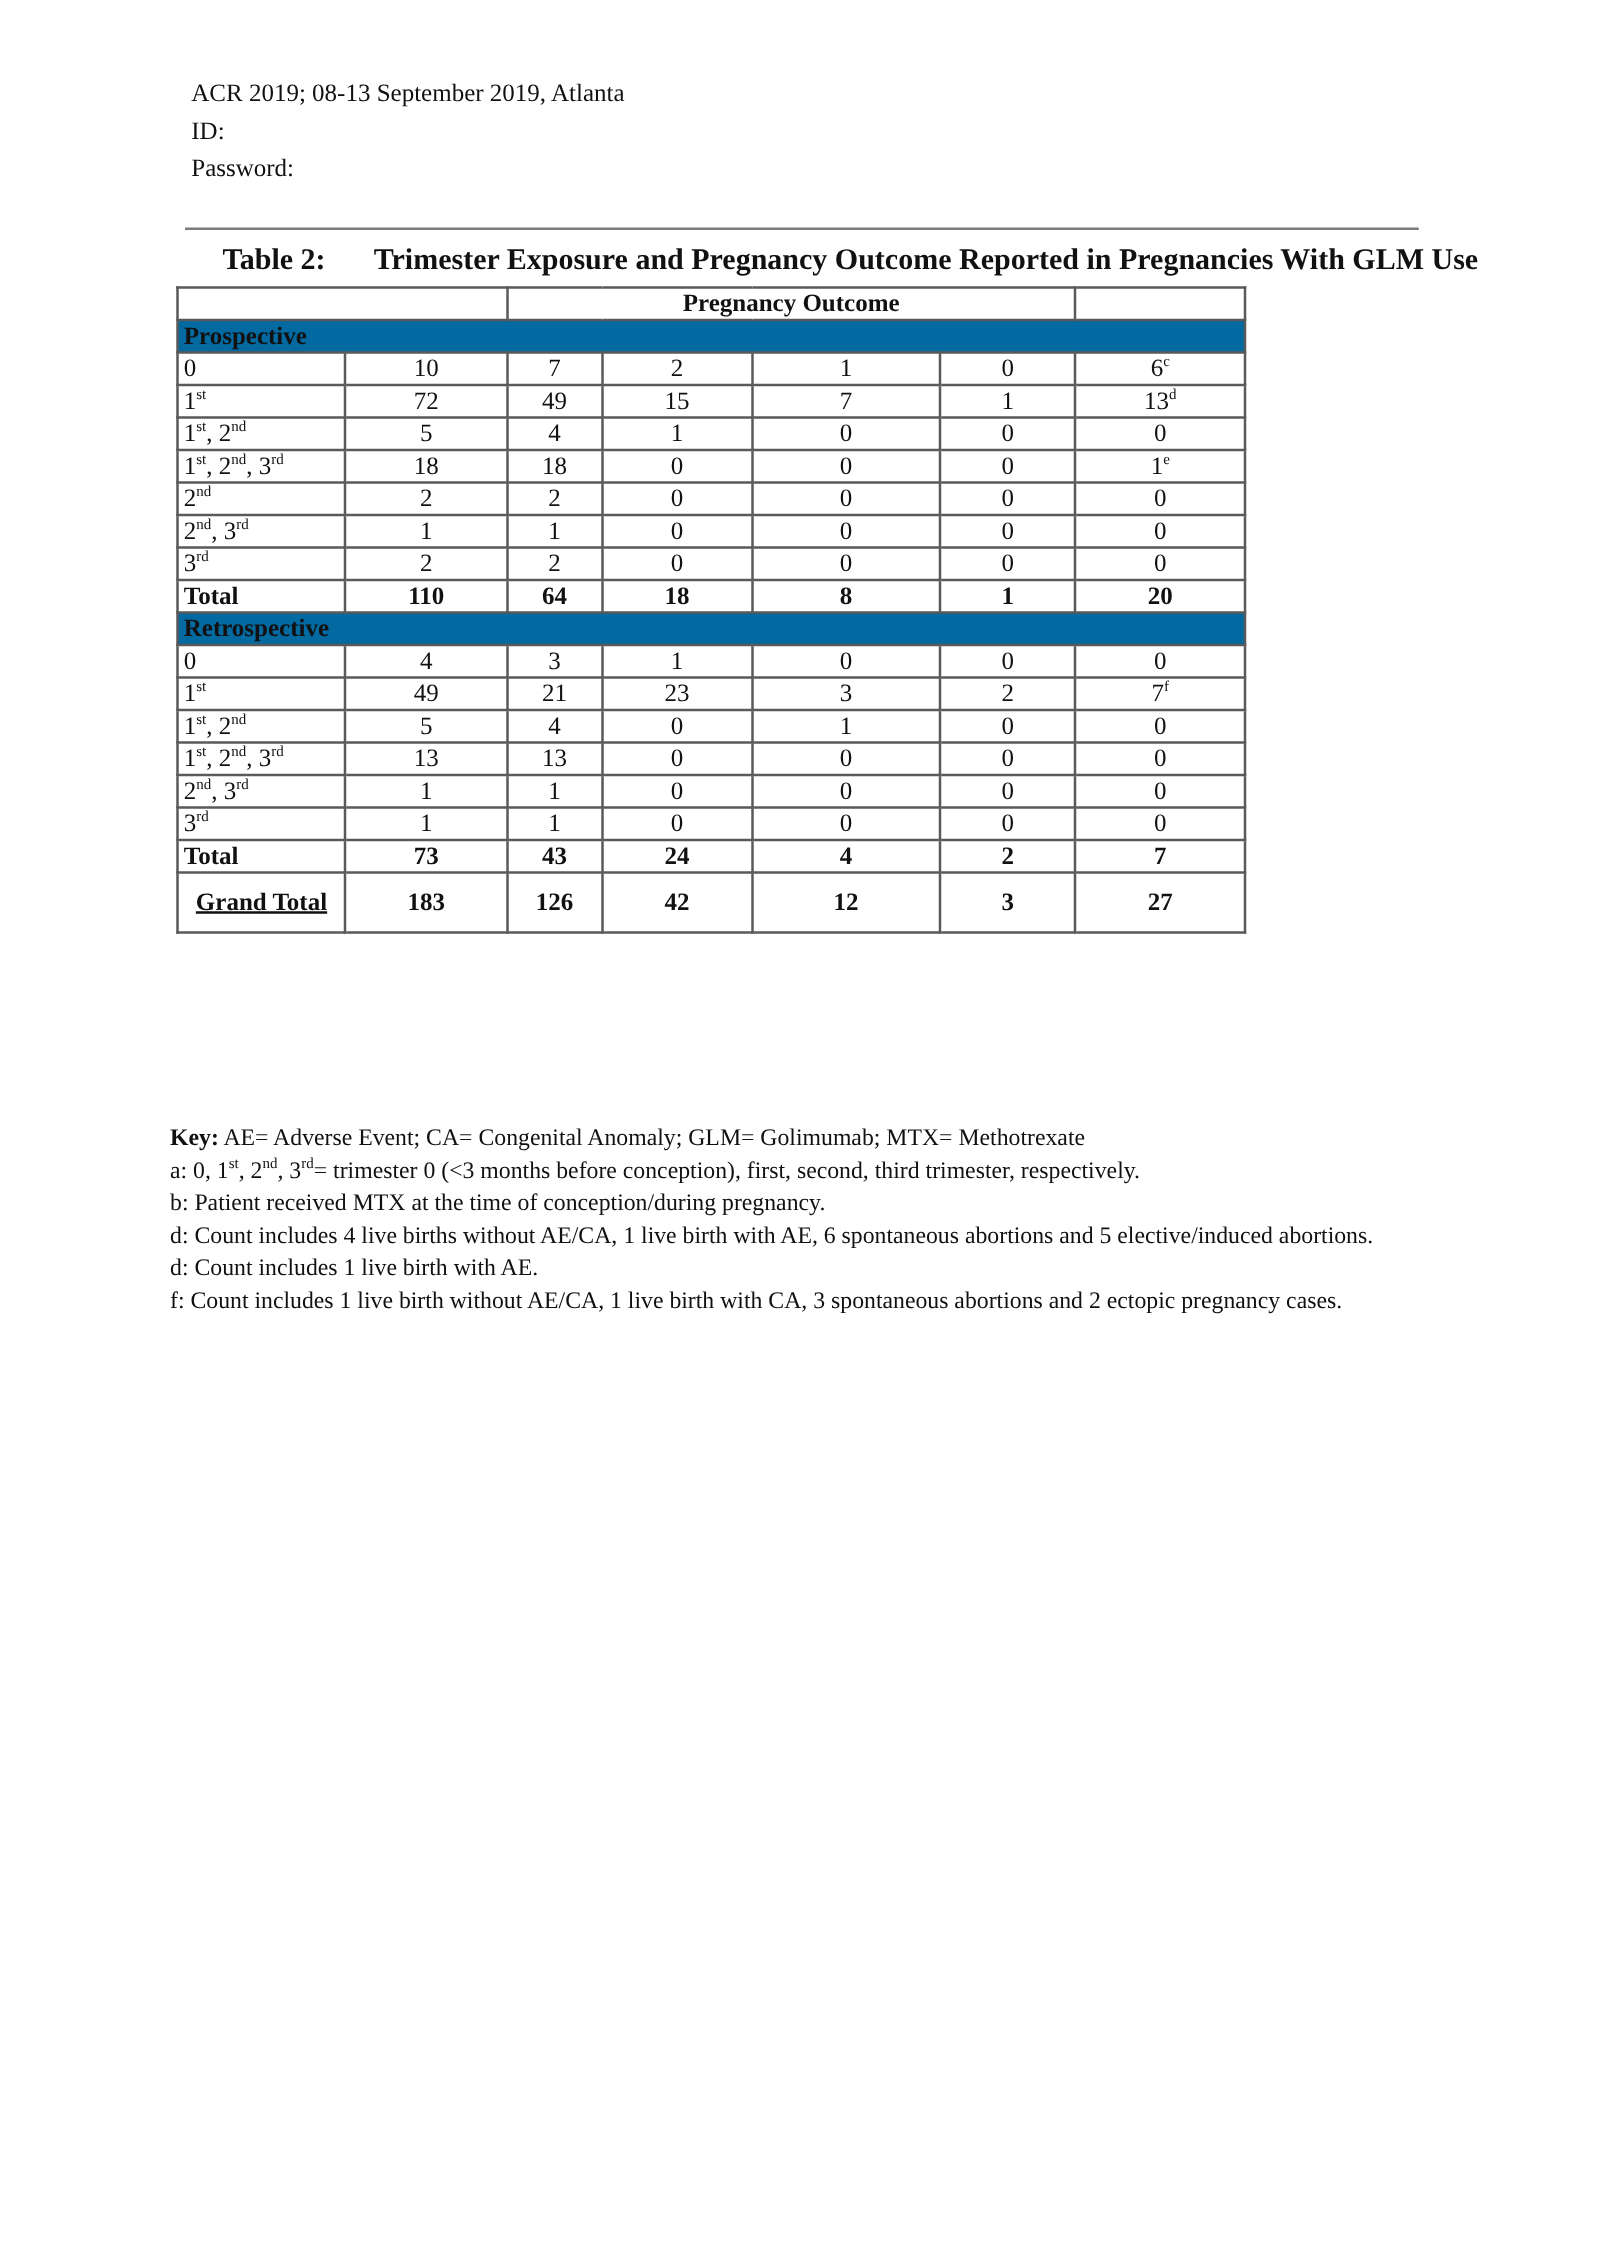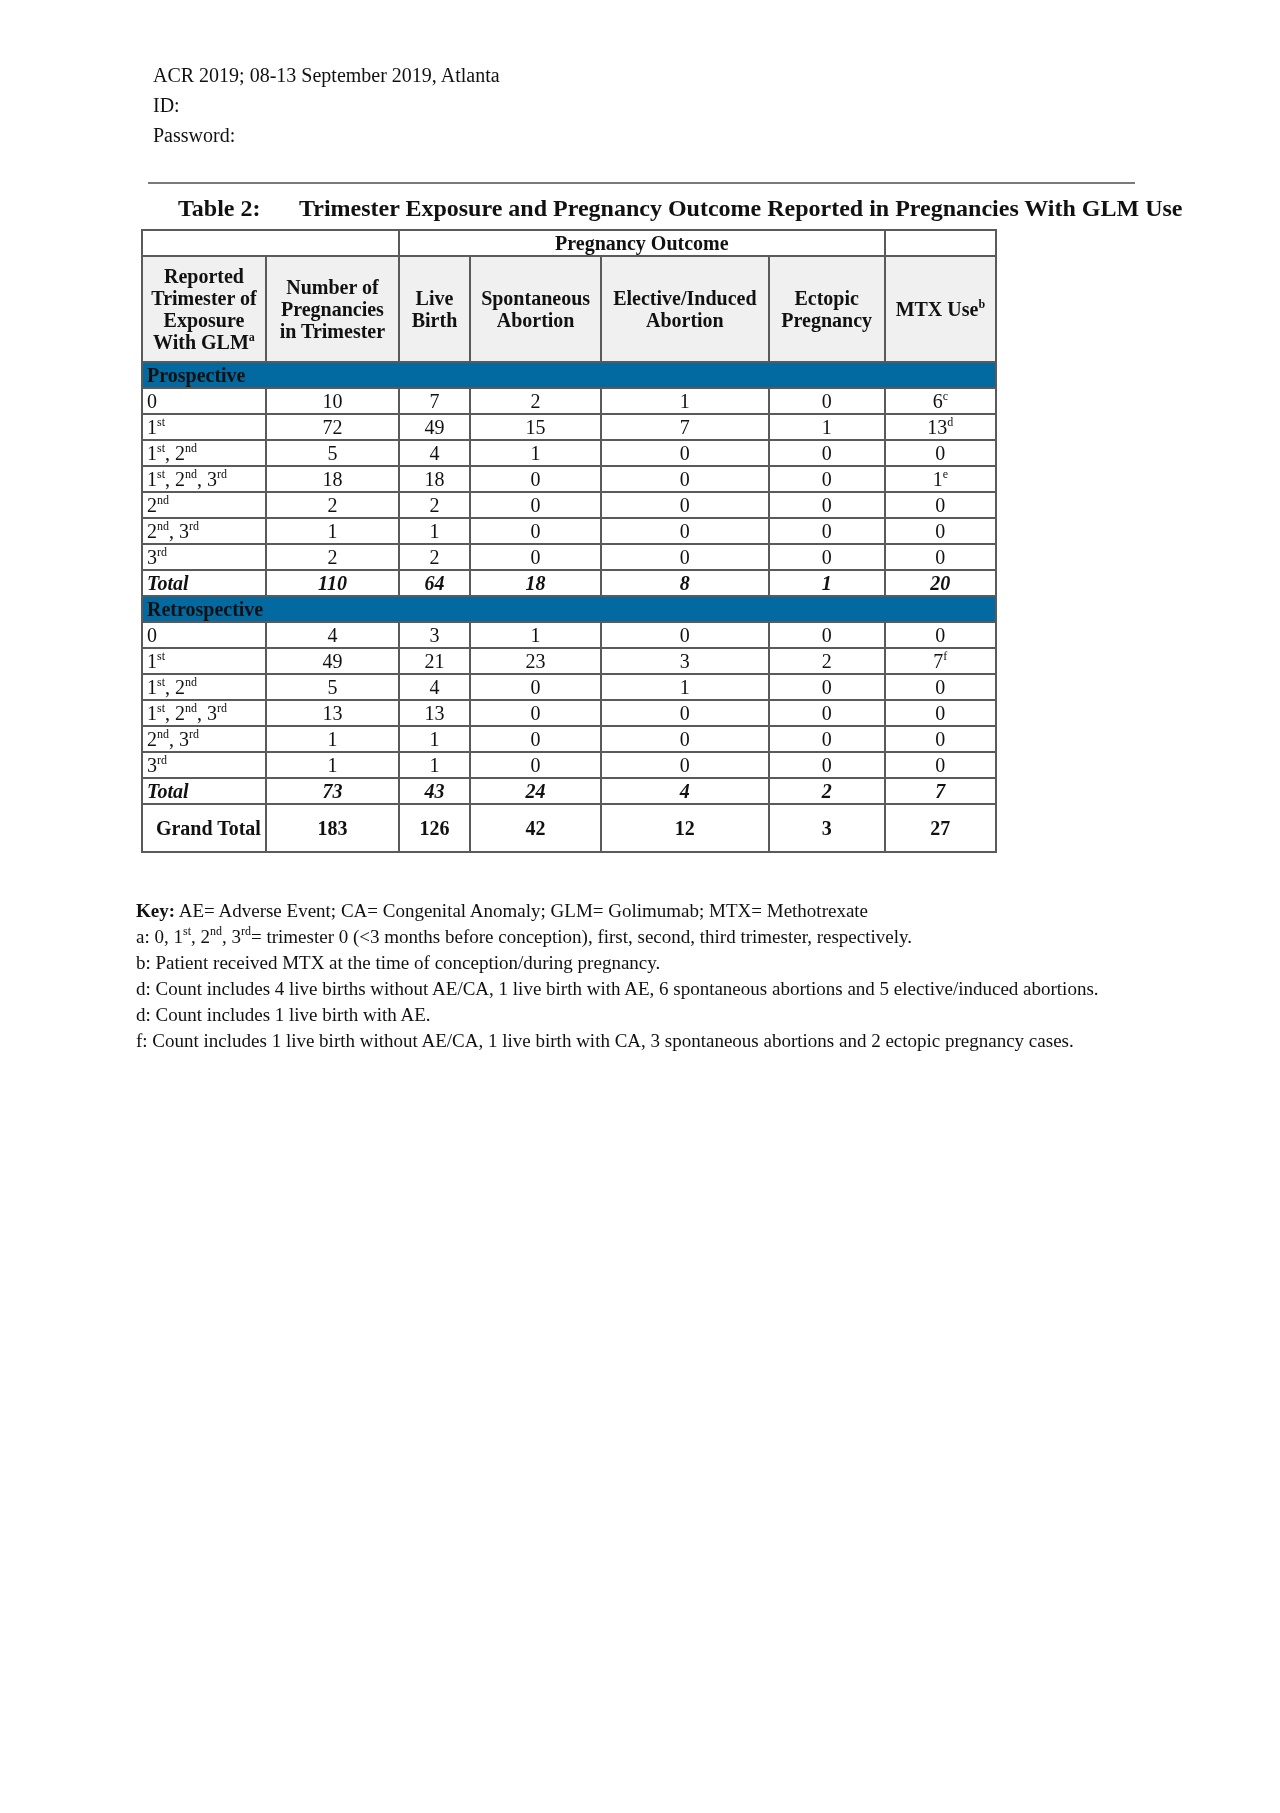--- a/index.html
+++ b/index.html
@@ -17,23 +17,23 @@
   }
   table.t td, table.t th { border: 2px solid #5a5a5a; padding: 0 4px; line-height: 22px; }
   th { font-weight: bold; text-align: center; background: #f0f0f0; }
   .top-row td { height: 24px; background: #fff; }
   .top-row td.po { text-align: center; font-weight: bold; }
   .head th { height: 104px; }
   .sec td { background: #0369a1; font-weight: bold; height: 24px; }
   td.num { text-align: center; }
   td.lbl { text-align: left; }
   tr.d td { height: 24px; }
-  tr.tot td { font-weight: bold; height: 24px; font-style: italic; }
+  tr.tot td { font-weight: bold; height: 24px; }
   tr.gt td { font-weight: bold; height: 46px; }
-  tr.gt td.lbl { text-align: right; }
+  tr.gt td.lbl { text-align: center; text-decoration: underline; }
   sup { font-size: 12px; line-height: 0; vertical-align: 8px; }
   .notes { position: absolute; left: 136px; top: 898px; width: 990px; font-size: 19px; line-height: 26px; }
   .note { padding-left: 19px; text-indent: -19px; }
   .note .k { font-weight: bold; }
 </style>
 </head>
 <body>
 
 <div class="hdr-line" style="top:64px">ACR 2019; 08-13 September 2019, Atlanta</div>
 <div class="hdr-line" style="top:94px">ID:</div>
@@ -54,29 +54,20 @@
     <col style="width:180px">
       <col style="width:130px">
       <col style="width:160px">
   </colgroup>
   <tbody id="tbody">
       <tr class="top-row">
         <td colspan="2"></td>
         <td class="po" colspan="4">Pregnancy Outcome</td>
         <td></td>
       </tr>
-      <tr class="head">
-        <th>Reported Trimester of Exposure With GLM<sup>a</sup></th>
-        <th>Number of Pregnancies in Trimester</th>
-        <th>Live Birth</th>
-        <th>Spontaneous Abortion</th>
-        <th>Elective/Induced Abortion</th>
-        <th>Ectopic Pregnancy</th>
-        <th>MTX Use<sup>b</sup></th>
-      </tr>
       <tr class="sec">
         <td colspan="7">Prospective</td>
       </tr>
       <tr class="d">
         <td class="lbl">0</td>
         <td class="num">10</td>
         <td class="num">7</td>
         <td class="num">2</td>
         <td class="num">1</td>
         <td class="num">0</td>

